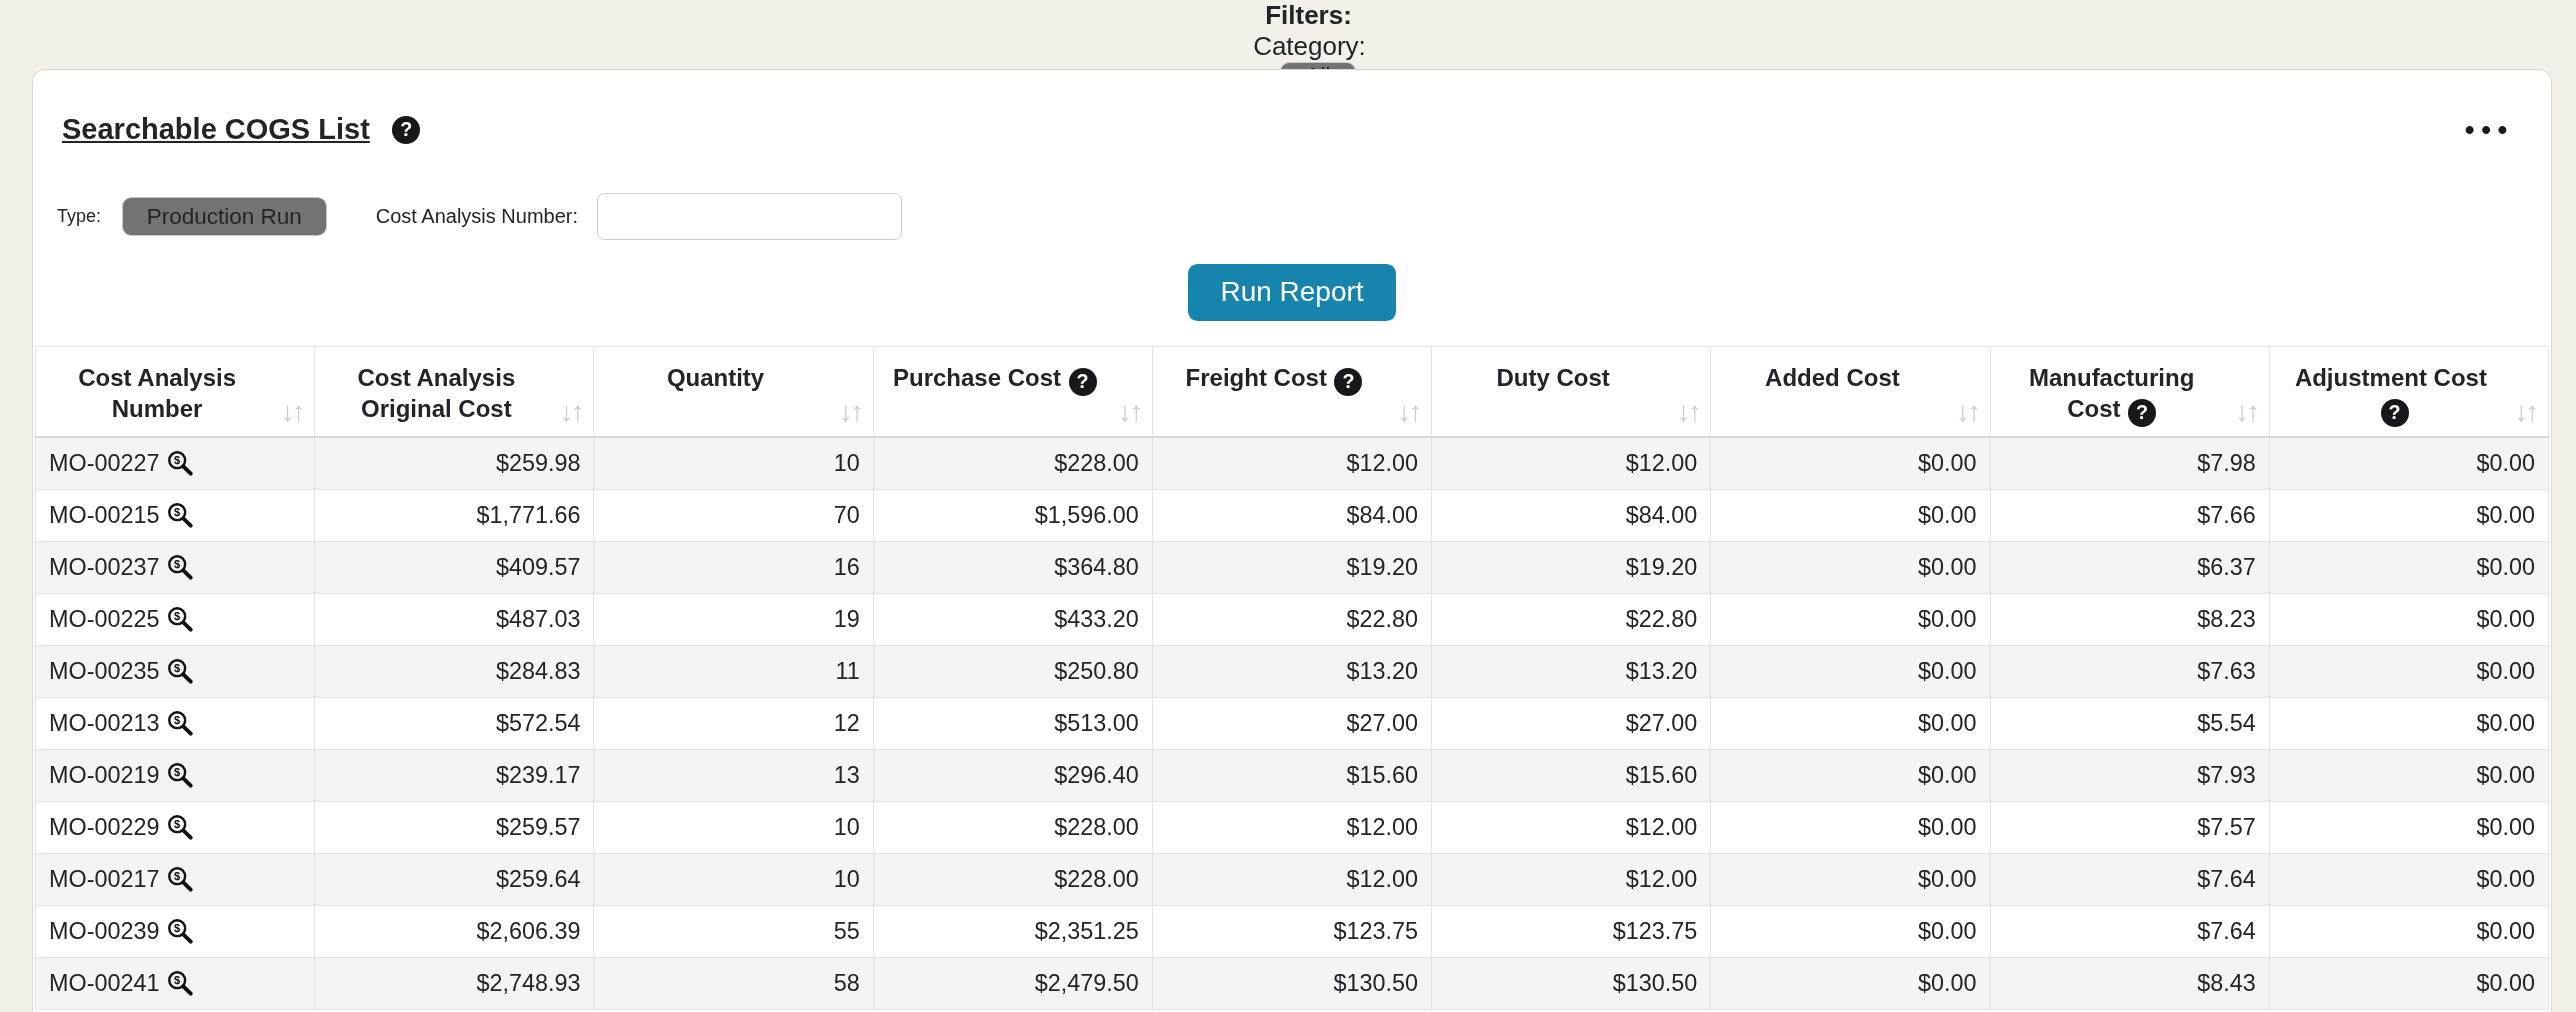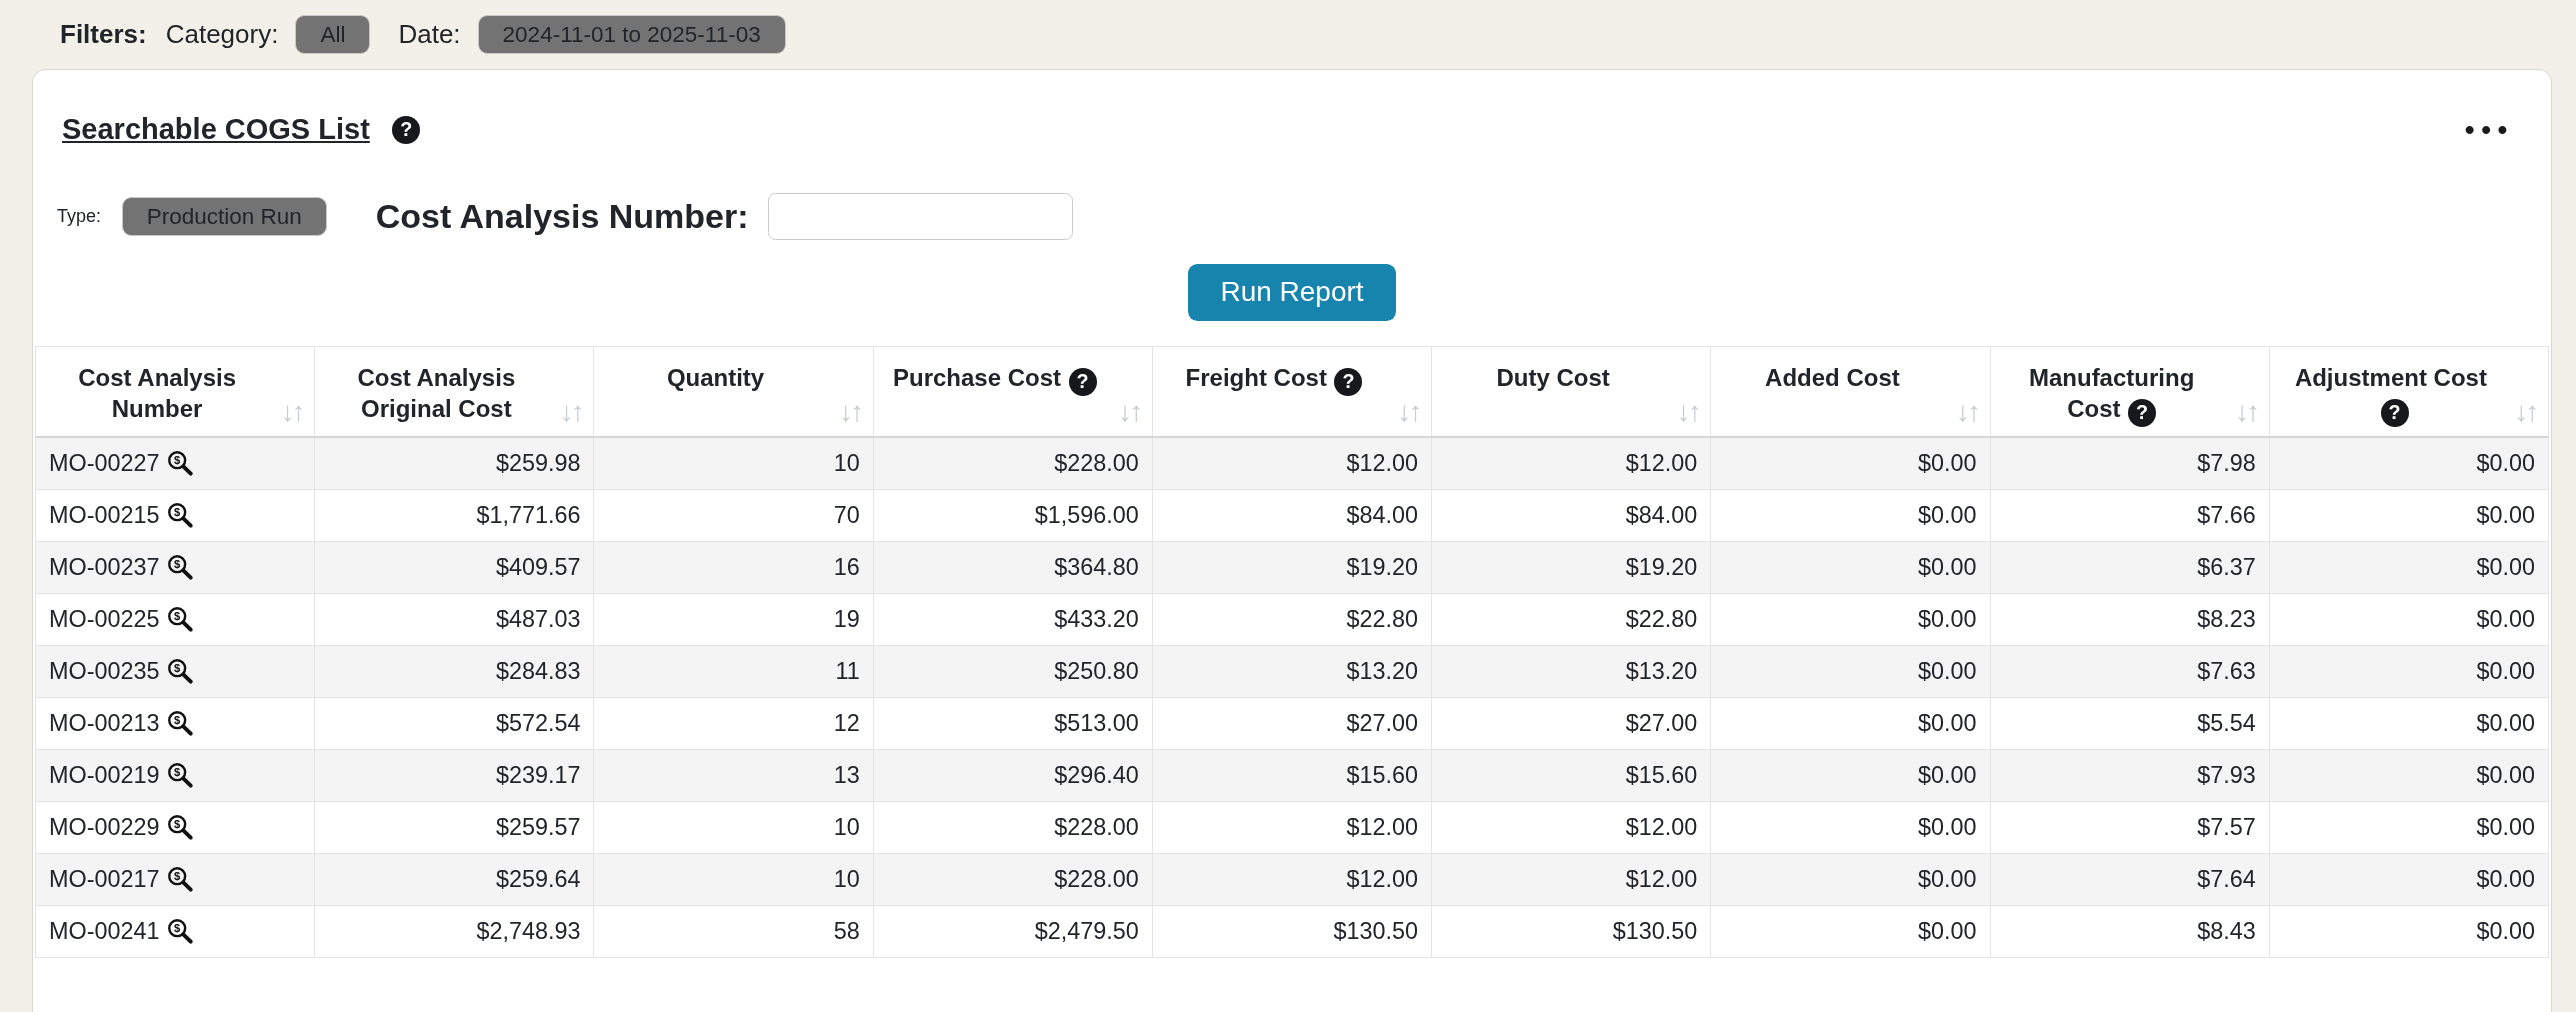--- a/index.html
+++ b/index.html
@@ -1,20 +1,20 @@
 <!DOCTYPE html>
 <html style="font-size:15px"><head>
 <meta charset="utf-8">
 <style>
   * { margin:0; padding:0; box-sizing:border-box; }
   html,body { width:2576px; height:1013px; overflow:hidden; }
   body { background:#f2f0e9; font-family:"Liberation Sans", sans-serif; color:#212529; }
 
   
-  .filter-bar { display:flex; align-items:center; height:69px; padding-left:60px; }
+  .filter-bar { display:flex; align-items:center; height:69px; padding-left:60px;flex-direction:column; }
   .filter-bar .flabel { font-size:26px; font-weight:bold; margin-right:19px; }
   .filter-bar .plabel { font-size:26px; margin-right:17px; }
   .chip-btn { background:#737373; border:1.9px solid #c9c9c9; border-radius:9.4px; height:39px;
               font-size:22.5px; color:#212529; padding:0 24px; cursor:pointer;
               font-family:"Liberation Sans", sans-serif; }
   .date-group { margin-left:28px; display:flex; align-items:center; }
 
   
   .card { position:absolute; left:32px; top:69px; width:2520px; height:1310px;
           background:#fff; border:1.9px solid #d9d7d1; border-radius:13px; }
@@ -22,21 +22,21 @@
   .card-title { font-size:29px; font-weight:bold;text-decoration:underline; }
   .qicon { display:inline-flex; align-items:center; justify-content:center;
            width:28px; height:28px; border-radius:50%; background:#16181b; color:#fff;
            font-size:19.7px; font-weight:bold; vertical-align:-2.8px; }
   .card-title-q { margin-left:22.5px; }
   .menu-btn { margin-left:auto; background:none; border:none; cursor:pointer;
               font-size:28px; font-weight:bold; letter-spacing:6.6px; color:#1a1a1a; line-height:19px; }
 
   .controls { display:flex; align-items:center; margin-top:39px; padding-left:24px; height:51px; }
   .type-label { font-size:18px; margin-right:20.6px; }
-  .can-label { font-size:34px; margin-left:49px; margin-right:19px;font-weight:bold; }
+  .can-label { font-size:20px; margin-left:49px; margin-right:19px; }
   .text-input { width:305px; height:47px; border:1.9px solid #cbcbcb; border-radius:7.5px;
                 background:#fff; font-size:22.5px; padding:0 13px;
                 font-family:"Liberation Sans", sans-serif; }
 
   .run-row { display:flex; justify-content:center; margin-top:21.5px; }
   .run-btn { background:#1784ae; color:#fff; border:none; border-radius:9.4px; height:57px;
              padding:0 32px; font-size:28px; cursor:pointer;
              font-family:"Liberation Sans", sans-serif; }
 
   
@@ -262,20 +262,38 @@
             <td class="num">10</td>
             <td class="num">$228.00</td>
             <td class="num">$12.00</td>
             <td class="num">$12.00</td>
             <td class="num">$0.00</td>
             <td class="num">$7.64</td>
             <td class="num">$0.00</td>
           </tr>
           <tr>
             <td class="id-cell"><span class="id-wrap">
+                <span>MO-00239</span>
+                <svg class="zoom-icon" width="28" height="28" viewBox="0 0 30 30" style="font-size:25px">
+                  <circle cx="12" cy="12" r="8.5" fill="none" stroke="#111" stroke-width="2.6"></circle>
+                  <line x1="18.5" y1="18.5" x2="26.5" y2="26.5" stroke="#111" stroke-width="4.2" stroke-linecap="round"></line>
+                  <text x="12" y="16.5" font-size="12" font-weight="bold" text-anchor="middle" fill="#111" font-family="Liberation Sans, sans-serif">$</text>
+                </svg>
+              </span></td>
+            <td class="num">$2,606.39</td>
+            <td class="num">55</td>
+            <td class="num">$2,351.25</td>
+            <td class="num">$123.75</td>
+            <td class="num">$123.75</td>
+            <td class="num">$0.00</td>
+            <td class="num">$7.64</td>
+            <td class="num">$0.00</td>
+          </tr>
+          <tr>
+            <td class="id-cell"><span class="id-wrap">
                 <span>MO-00241</span>
                 <svg class="zoom-icon" width="28" height="28" viewBox="0 0 30 30" style="font-size:25px">
                   <circle cx="12" cy="12" r="8.5" fill="none" stroke="#111" stroke-width="2.6"></circle>
                   <line x1="18.5" y1="18.5" x2="26.5" y2="26.5" stroke="#111" stroke-width="4.2" stroke-linecap="round"></line>
                   <text x="12" y="16.5" font-size="12" font-weight="bold" text-anchor="middle" fill="#111" font-family="Liberation Sans, sans-serif">$</text>
                 </svg>
               </span></td>
             <td class="num">$2,748.93</td>
             <td class="num">58</td>
             <td class="num">$2,479.50</td>

